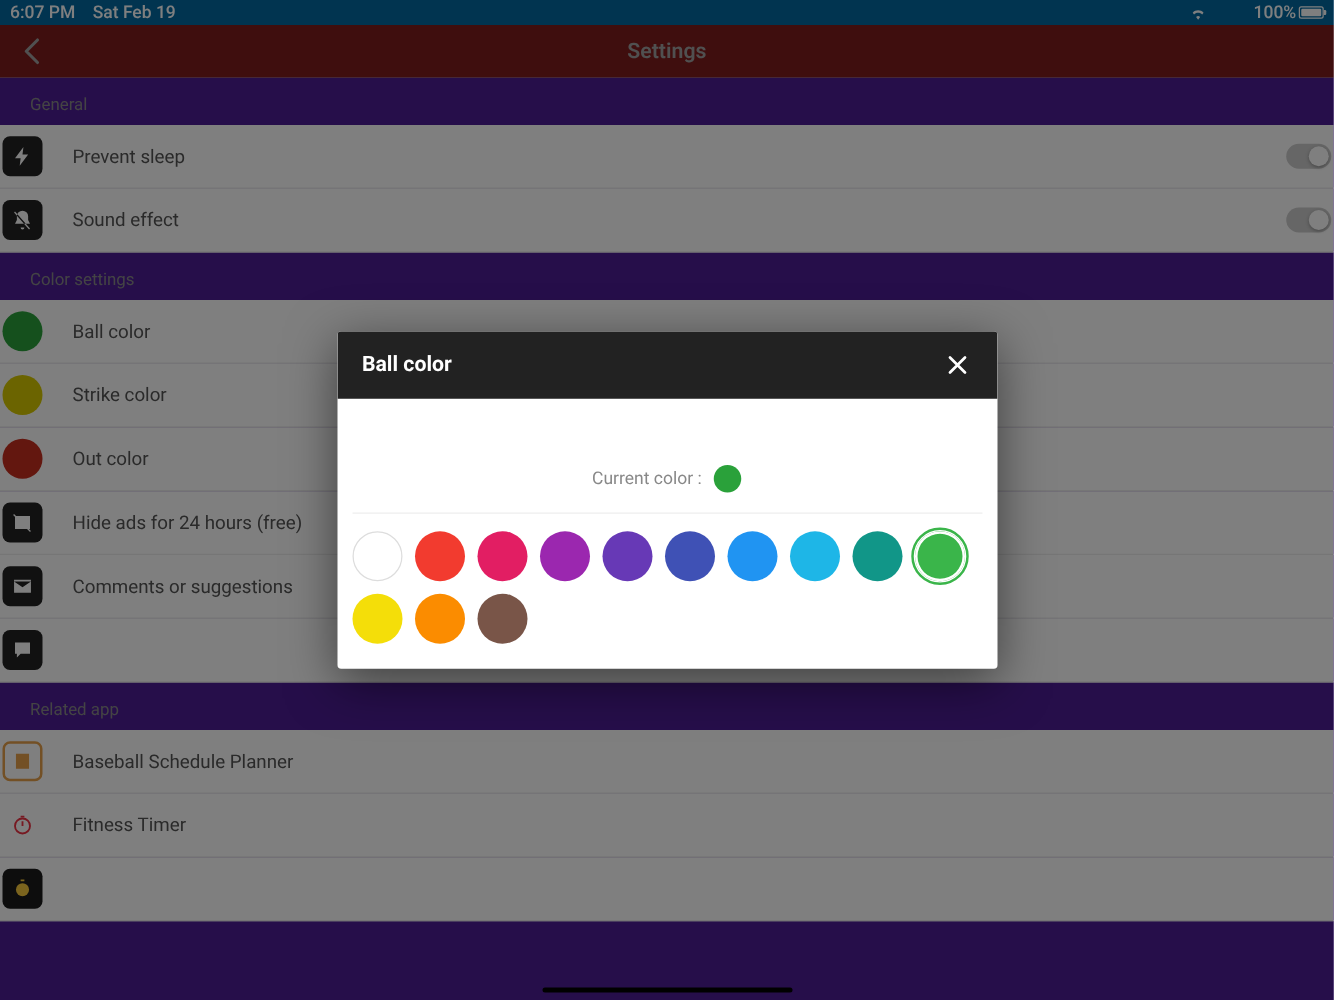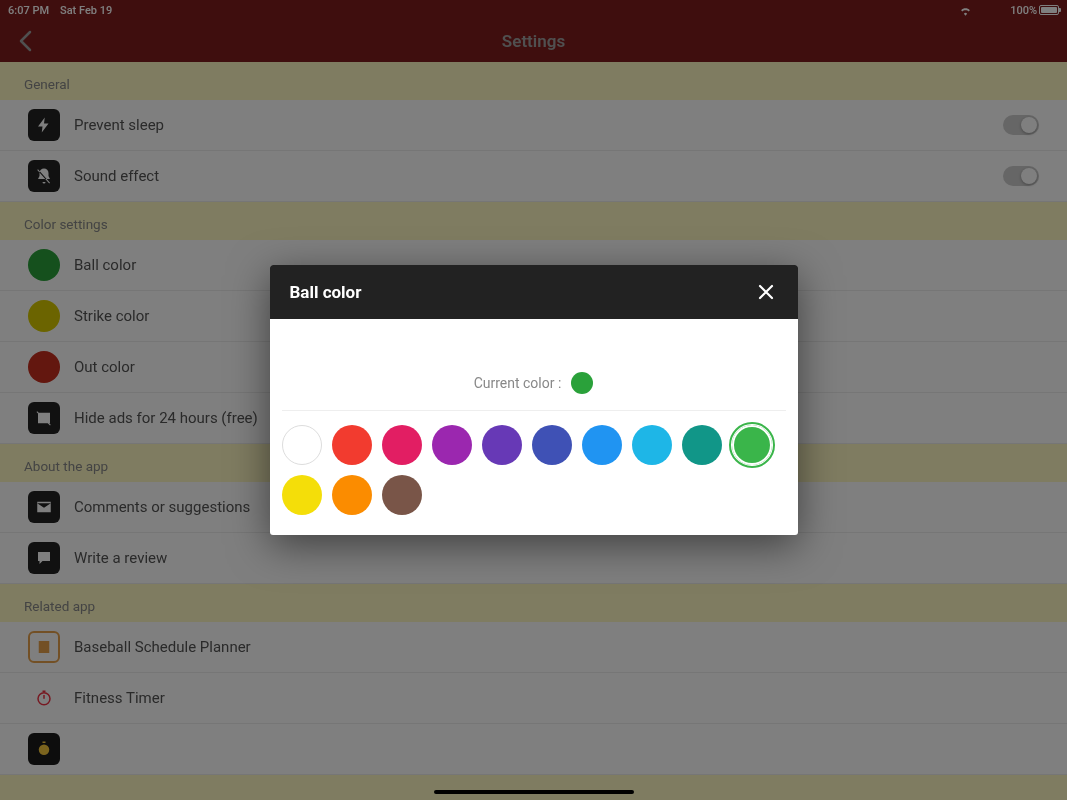--- a/index.html
+++ b/index.html
@@ -1,35 +1,35 @@
 <!DOCTYPE html>
 <html><head>
 <meta charset="utf-8">
 <style>
   * { margin: 0; padding: 0; box-sizing: border-box; font-family: -apple-system, BlinkMacSystemFont, "Segoe UI", Roboto, Helvetica, Arial, sans-serif; }
   body { width: 1067px; height: 800px; background: #f0f0f0; overflow: hidden; position: relative; }
   
-  .status-bar { height: 20px; background: #7f1d1d; color: #fff; display: flex; align-items: center; padding: 0 8px; font-size: 11px; font-weight: 500; }
+  .status-bar { height: 20px; background: #0369a1; color: #fff; display: flex; align-items: center; padding: 0 8px; font-size: 14px; font-weight: 500; }
   .status-left { flex: 0 0 auto; }
   .status-right { margin-left: auto; display: flex; align-items: center; gap: 4px; }
   .wifi-icon { width: 13px; height: 10px; display: inline-block; }
   .battery { display: flex; align-items: center; gap: 2px; margin-left: 34px; }
   .battery-body { width: 20px; height: 10px; border: 1px solid #fff; border-radius: 2px; position: relative; }
   .battery-body::after { content: ''; position: absolute; right: -3px; top: 2px; width: 2px; height: 4px; background: #fff; border-radius: 0 1px 1px 0; }
   .battery-fill { position: absolute; left: 1px; top: 1px; bottom: 1px; right: 1px; background: #fff; border-radius: 1px; }
 
   .nav-bar { height: 42px; background: #7f1d1d; display: flex; align-items: center; position: relative; }
   .nav-back { position: absolute; left: 10px; width: 30px; height: 30px; display: flex; align-items: center; justify-content: center; cursor: pointer; }
   .nav-title { margin: 0 auto; color: #a0a0a0; font-size: 17px; font-weight: 600; }
 
-  .content { height: calc(100% - 62px); background: #fef9c3; overflow-y: auto; }
+  .content { height: calc(100% - 62px); background: #4c1d95; overflow-y: auto; }
   
   .section-header { padding: 14px 24px 8px; color: #888; font-size: 13.5px; }
   
-  .row { background: #fff; border-bottom: 1px solid #ececec; display: flex; align-items: center; padding: 9px 28px; gap: 14px; min-height: 46px; cursor: pointer; }
+  .row { background: #fff; border-bottom: 1px solid #ececec; display: flex; align-items: center; padding: 9px 2px; gap: 24px; min-height: 46px; cursor: pointer; }
   .row-icon { width: 32px; height: 32px; border-radius: 6px; background: #222; display: flex; align-items: center; justify-content: center; flex-shrink: 0; }
   .row-icon svg { width: 18px; height: 18px; fill: #fff; }
   .row-icon.outline { background: transparent; border: 2px solid #e6a04a; }
   .row-icon.timer { background: transparent; }
   .row-label { flex: 1; font-size: 15px; color: #555; }
   .row-switch { width: 36px; height: 20px; background: #ccc; border-radius: 10px; position: relative; }
   .row-switch::after { content:''; position: absolute; right: 2px; top: 2px; width: 16px; height: 16px; background: #fff; border-radius: 50%; box-shadow: 0 1px 3px rgba(0,0,0,0.3); }
   .color-circle { width: 32px; height: 32px; border-radius: 50%; flex-shrink: 0; }
 
   .overlay { position: absolute; inset: 0; background: rgba(0,0,0,0.5); display: flex; align-items: center; justify-content: center; }
@@ -119,36 +119,34 @@
 
   <div class="row">
     <div class="row-icon">
         <svg viewBox="0 0 24 24">
           <path d="M4 5h16v14H4zM3 3l18 18-1 1L2 4z"></path>
         </svg>
       </div>
     <div class="row-label">Hide ads for 24 hours (free)</div>
   </div>
 
-  <div class="section-header">About the app</div>
   <div class="row">
     <div class="row-icon">
         <svg viewBox="0 0 24 24">
           <path d="M3 5h18v14H3zM3 7l9 6 9-6"></path>
         </svg>
       </div>
     <div class="row-label">Comments or suggestions</div>
   </div>
   <div class="row">
     <div class="row-icon">
         <svg viewBox="0 0 24 24">
           <path d="M4 4h16v12H10l-4 4V16H4zM8 9h8v2H8z"></path>
         </svg>
       </div>
-    <div class="row-label">Write a review</div>
   </div>
 
   <div class="section-header">Related app</div>
   <div class="row">
     <div class="row-icon outline" style="border-color:#e6a04a">
         <svg viewBox="0 0 24 24" style="fill:#e6a04a">
           <path d="M5 4h14v16H5zM5 9h14M9 4v2M15 4v2"></path>
         </svg>
       </div>
     <div class="row-label">Baseball Schedule Planner</div>

